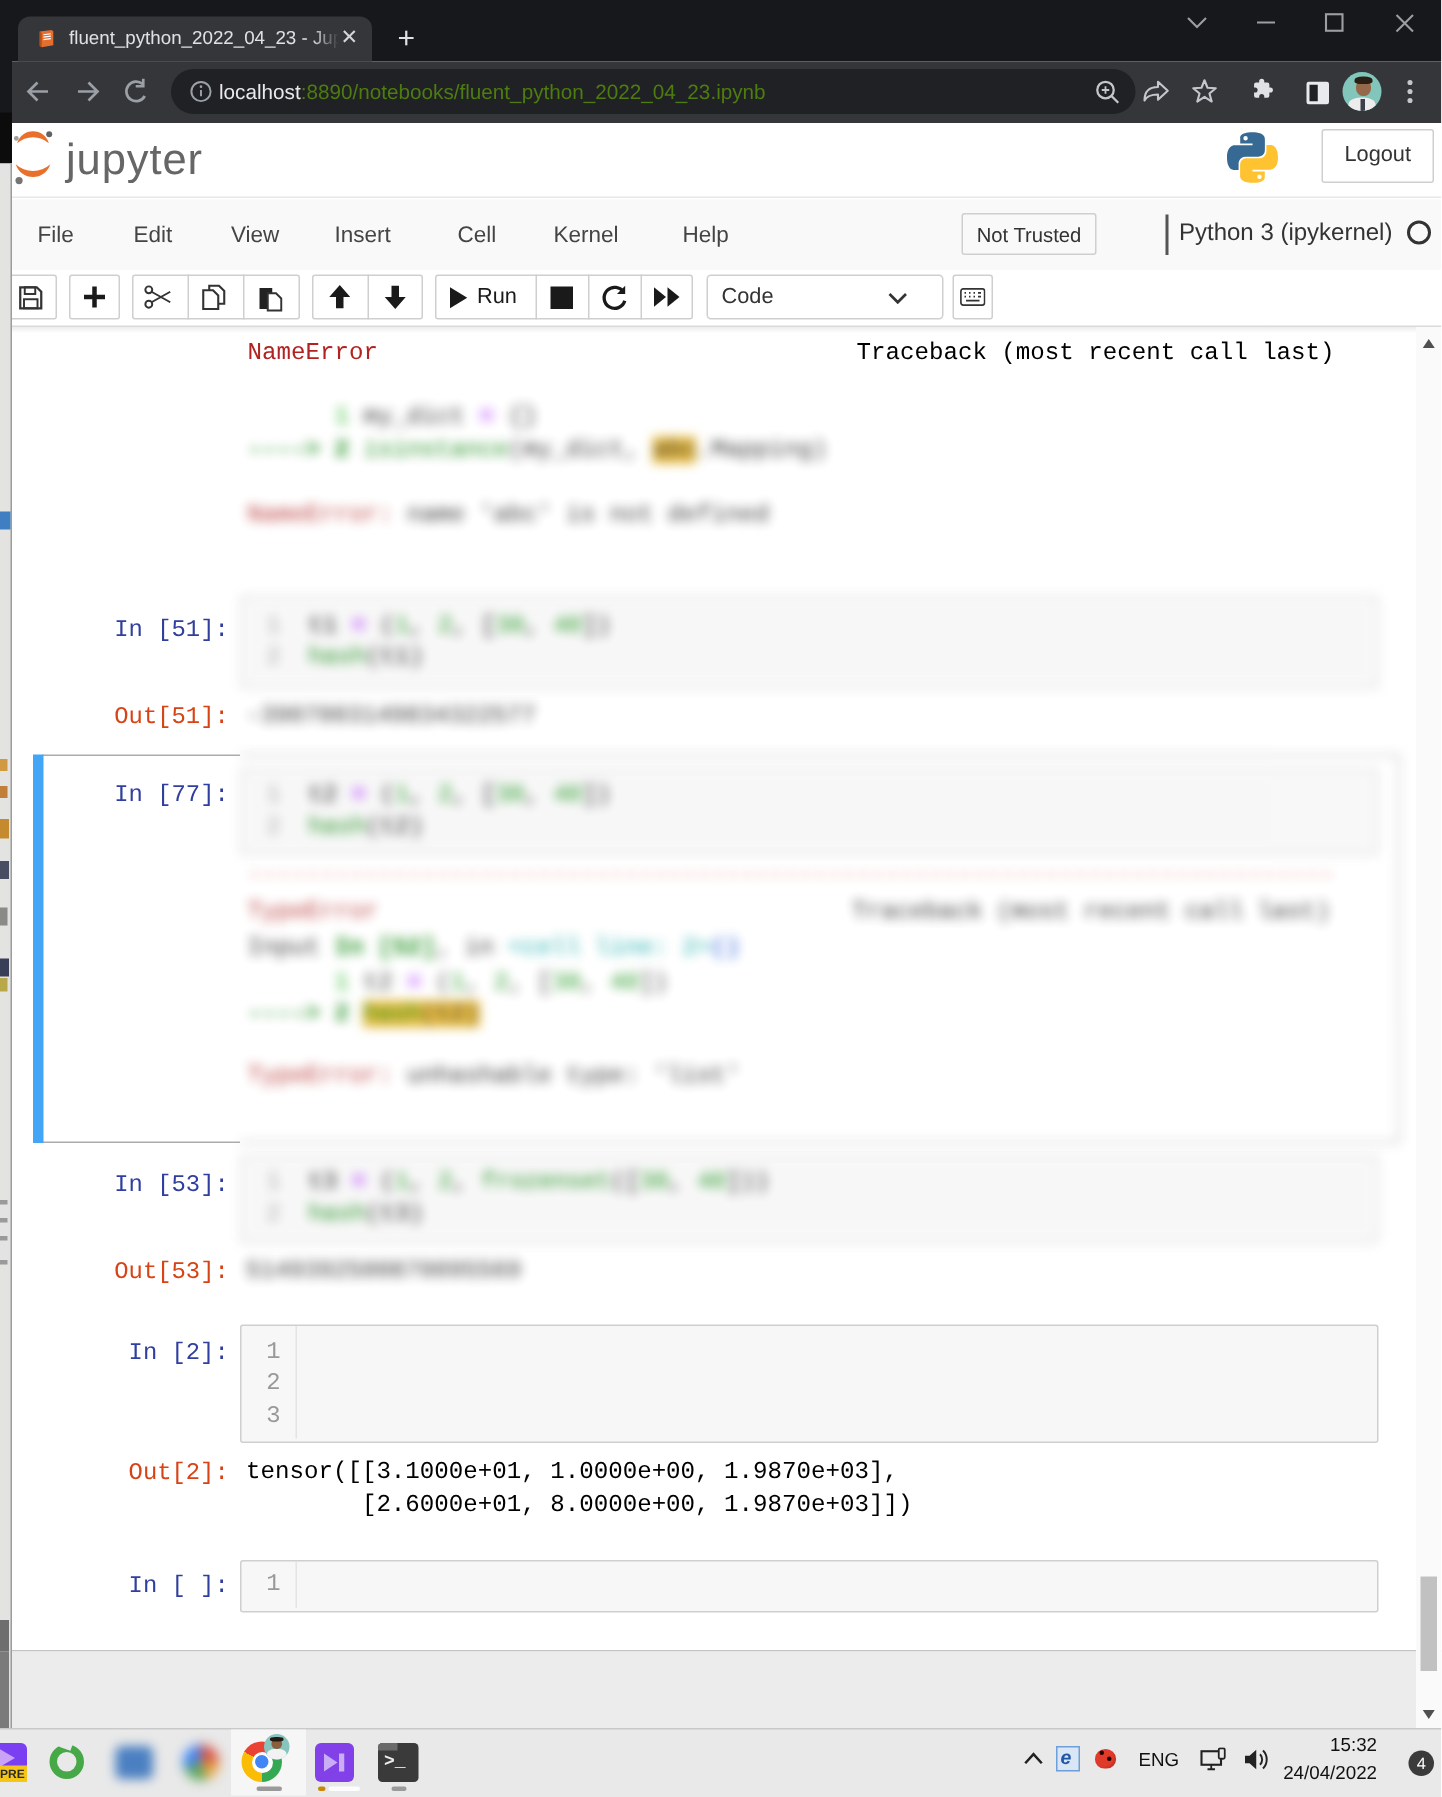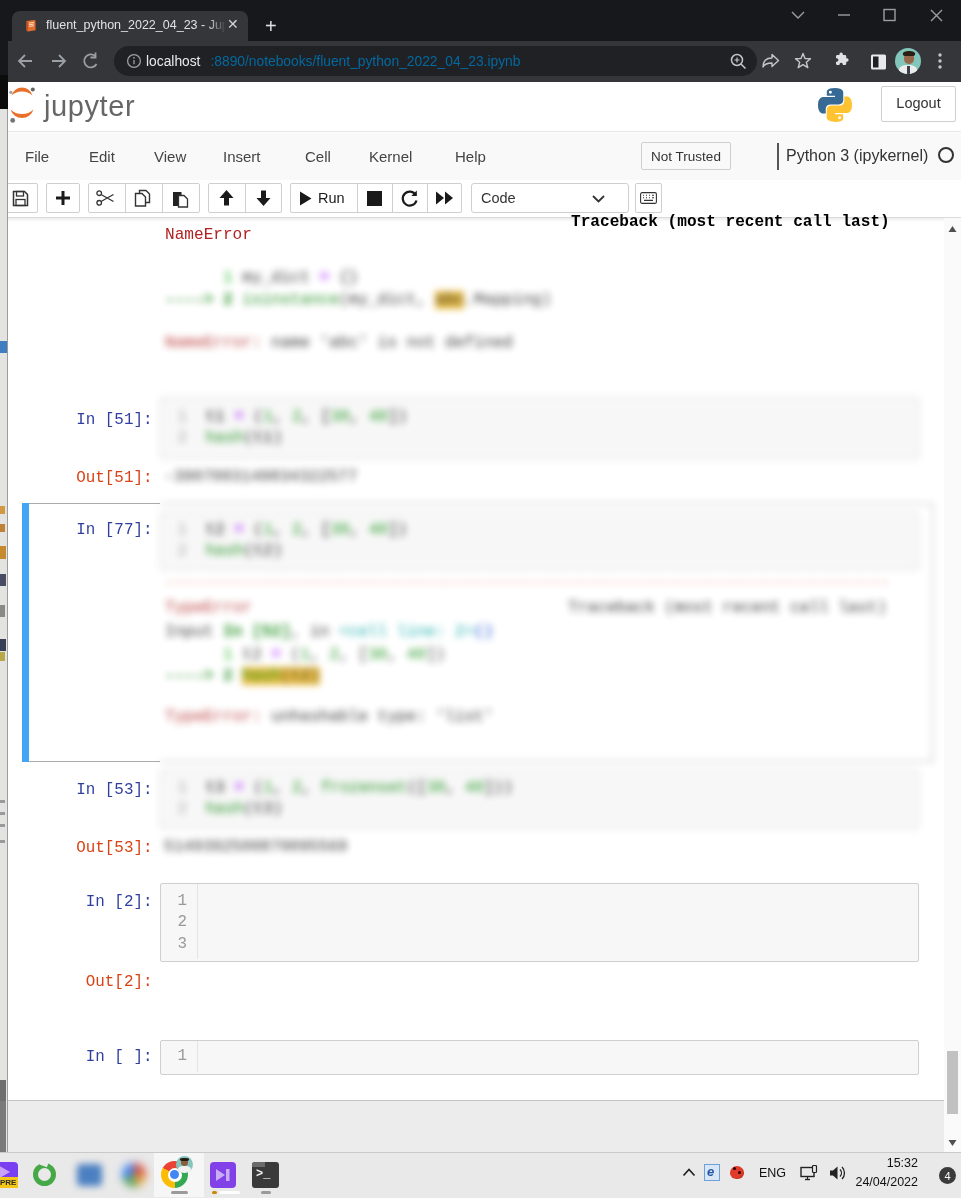--- a/index.html
+++ b/index.html
@@ -49,21 +49,21 @@
   <path d="M38 10 L51 10 M45 4 L51 10 L45 16" stroke="#9aa0a6" stroke-width="1.8" fill="none"></path>
   <path d="M81 5 A 6.5 6.5 0 1 0 82.5 13" stroke="#9aa0a6" stroke-width="1.8" fill="none"></path>
   <path d="M81.5 1.5 L81.5 6.5 L76.5 6.5" stroke="#9aa0a6" stroke-width="1.8" fill="none"></path>
 </svg>
 <div class="abs" style="left:114px;top:46px;width:643px;height:30px;background:#202124;border-radius:15px;"></div>
 <svg class="abs" style="left:126px;top:53px;" width="16" height="16" viewBox="0 0 16 16">
   <circle cx="8" cy="8" r="6.4" stroke="#9aa0a6" stroke-width="1.3" fill="none"></circle>
   <path d="M8 7 L8 11.2" stroke="#9aa0a6" stroke-width="1.3"></path>
       <circle cx="8" cy="4.8" r="0.9" fill="#9aa0a6"></circle>
 </svg>
-<div class="abs" style="left:146px;top:54px;font-size:13.8px;color:#e8eaed;white-space:pre;">localhost<span style="color:#0369a1;padding-left:10px;">:8890/notebooks/fluent_python_2022_04_23.ipynb</span></div>
+<div class="abs" style="left:146px;top:54px;font-size:13.8px;color:#e8eaed;white-space:pre;">localhost<span style="color:#4d7c0f;">:8890/notebooks/fluent_python_2022_04_23.ipynb</span></div>
 
 <svg class="abs" style="left:728px;top:51px;" width="220" height="21" viewBox="0 0 220 21">
   <circle cx="9" cy="9" r="5.5" stroke="#c3c7cb" stroke-width="1.5" fill="none"></circle>
   <path d="M13 13 L17.5 17.5" stroke="#c3c7cb" stroke-width="1.5"></path>
   <path d="M9 6.5 L9 11.5 M6.5 9 L11.5 9" stroke="#c3c7cb" stroke-width="1.2"></path>
   <path d="M35 16 C35 10 38 7 44 7 L44 3.5 L50.5 9.5 L44 15.5 L44 12 C39 12 36.5 13 35 16 Z" stroke="#c3c7cb" stroke-width="1.4" fill="none" stroke-linejoin="round"></path>
   <path d="M75 2.5 L77 7.5 L82.5 7.8 L78.3 11.3 L79.8 16.7 L75 13.6 L70.2 16.7 L71.7 11.3 L67.5 7.8 L73 7.5 Z" stroke="#c3c7cb" stroke-width="1.4" fill="none" stroke-linejoin="round"></path>
   <path transform="translate(106,1.2) scale(0.68)" d="M19 9h-1V6a2 2 0 0 0-2-2h-3V3a2.5 2.5 0 0 0-5 0v1H5a2 2 0 0 0-2 2v3h1a2.5 2.5 0 0 1 0 5H3v3a2 2 0 0 0 2 2h3v-1a2.5 2.5 0 0 1 5 0v1h3a2 2 0 0 0 2-2v-3h1a2.5 2.5 0 0 0 0-5z" fill="#dfe1e5"></path>
   <rect x="143" y="3.5" width="15" height="15" rx="1.5" fill="#e8eaed"></rect>
   <rect x="145" y="5.5" width="5.5" height="11" fill="#202124"></rect>
@@ -188,21 +188,21 @@
 
 <div class="abs" style="left:635px;top:183px;width:27px;height:30px;border:1px solid #cfcfcf;border-radius:2px;box-sizing:border-box;"></div>
 <svg class="abs" style="left:640px;top:192px;" width="17" height="12" viewBox="0 0 17 12">
   <rect x="0.6" y="0.6" width="15.8" height="10.8" rx="1.5" stroke="#333" stroke-width="1.1" fill="none"></rect>
   <path d="M3 3.2 H4 M6 3.2 H7 M9 3.2 H10 M12 3.2 H14 M3 5.7 H4 M6 5.7 H7 M9 5.7 H10 M12 5.7 H14 M4 8.4 H13" stroke="#333" stroke-width="1.1"></path>
 </svg>
 <div class="abs" style="left:0;top:217px;width:961px;height:1px;background:#dadada;"></div>
 <div class="abs" style="left:0;top:218px;width:961px;height:4px;background:linear-gradient(#ececec,#ffffff);"></div>
 
 <div class="oline" style="left:165px;top:225px;"><span class="err">NameError</span></div>
-<div class="oline" style="left:571px;top:212px;font-weight:bold;">Traceback (most recent call last)</div>
+<div class="oline" style="left:571px;top:225px;">Traceback (most recent call last)</div>
 <div class="oline blur" style="left:165px;top:268px;color:#3a6;">      <span style="color:#0a0;">1</span> <span style="color:#222;">my_dict <span class="op">=</span> {}</span></div>
 <div class="oline blur" style="left:165px;top:289.5px;"><span class="tbarrow">----&gt; 2</span> <span class="blt">isinstance</span><span style="color:#222;">(my_dict, <span class="hl">abc</span>.Mapping)</span></div>
 <div class="oline blur" style="left:165px;top:332.5px;"><span class="err">NameError:</span> <span style="color:#222;">name 'abc' is not defined</span></div>
 
 <div class="prompt-in" style="left:8px;top:411px;">In [51]:</div>
 <div class="blur">
   <div class="inputbox" style="top:397px;height:60px;"></div>
   <div class="lineno" style="left:160px;top:407px;">1<br>2</div>
   <div class="cline" style="left:205.5px;top:407px;">t1 <span class="op">=</span> (<span class="num">1</span>, <span class="num">2</span>, [<span class="num">30</span>, <span class="num">40</span>])<br><span class="blt">hash</span>(t1)</div>
 </div>
@@ -235,20 +235,21 @@
   <div class="cline" style="left:205.5px;top:778px;">t3 <span class="op">=</span> (<span class="num">1</span>, <span class="num">2</span>, <span class="blt">frozenset</span>([<span class="num">30</span>, <span class="num">40</span>]))<br><span class="blt">hash</span>(t3)</div>
 </div>
 <div class="prompt-out" style="left:8px;top:839px;">Out[53]:</div>
 <div class="oline blur" style="left:164px;top:837px;color:#222;">5149392500870095569</div>
 
 <div class="prompt-in" style="left:8px;top:893px;">In [2]:</div>
 <div class="inputbox" style="top:883px;height:77px;"></div>
 <div class="abs" style="left:197px;top:884px;width:1px;height:75px;background:#e4e4e4;"></div>
 <div class="lineno" style="left:160px;top:891px;">1<br>2<br>3</div>
 <div class="prompt-out" style="left:8px;top:973px;">Out[2]:</div>
+<div class="oline" style="left:164px;top:971px;">tensor([[3.1000e+01, 1.0000e+00, 1.9870e+03],<br>        [2.6000e+01, 8.0000e+00, 1.9870e+03]])</div>
 
 <div class="prompt-in" style="left:8px;top:1048px;">In [ ]:</div>
 <div class="inputbox" style="top:1040px;height:33px;"></div>
 <div class="abs" style="left:197px;top:1041px;width:1px;height:31px;background:#e4e4e4;"></div>
 <div class="lineno" style="left:160px;top:1046px;">1</div>
 
 <div class="abs" style="left:0;top:1100px;width:961px;height:1px;background:#c3c3c3;"></div>
 <div class="abs" style="left:0;top:1101px;width:961px;height:51px;background:#ececec;"></div>
 <div class="abs" style="left:0;top:1152px;width:961px;height:46px;background:#e9e9e9;border-top:1px solid #c9c9c9;box-sizing:border-box;"></div>
 

